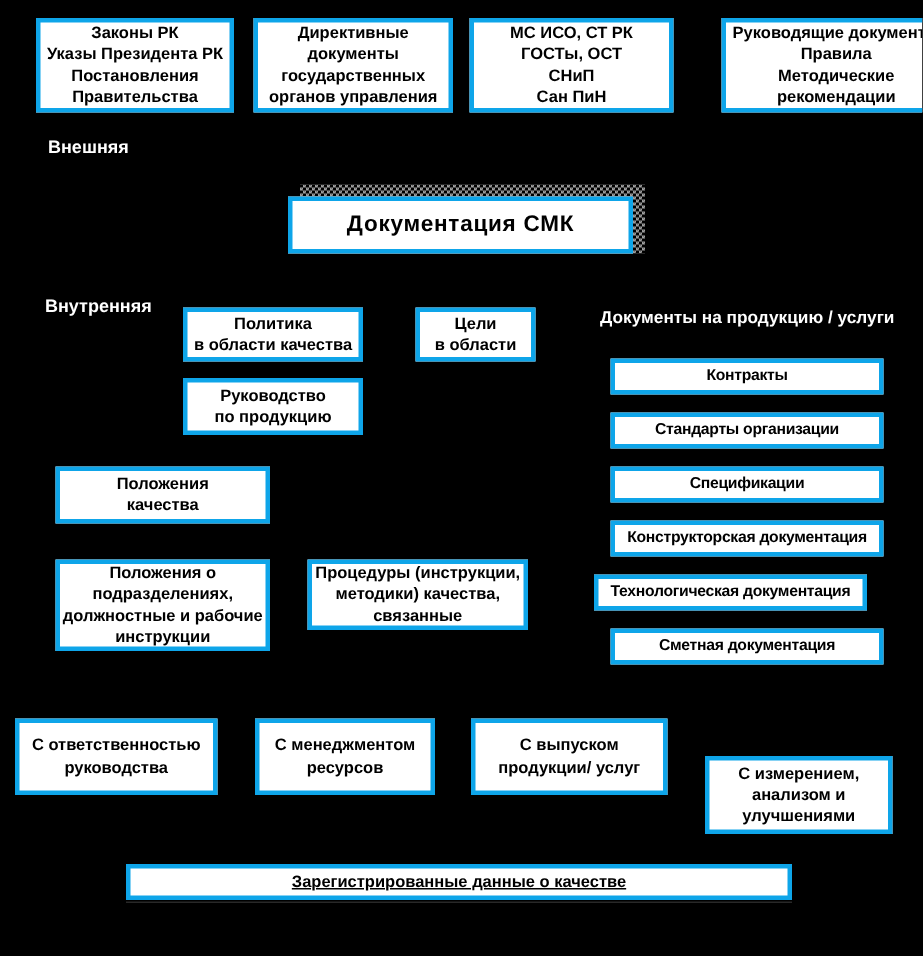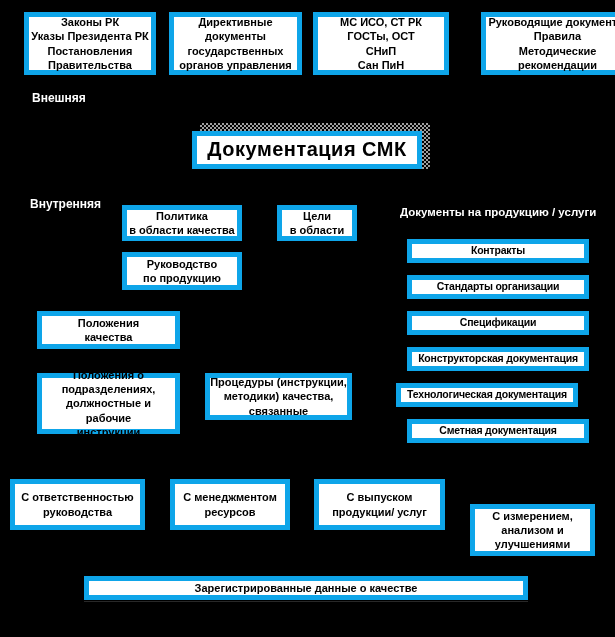--- a/index.html
+++ b/index.html
@@ -8,33 +8,33 @@
     width: 615px;
     height: 637px;
     background: #000000;
     overflow: hidden;
     font-family: "Liberation Sans", sans-serif;
   }
   .box {
     position: absolute;
     background: #ffffff;
     color: #000000;
-    border: 5px solid #0ea5e9;
+    border: 3px solid #0ea5e9;
     box-sizing: border-box;
     display: flex;
     align-items: center;
     justify-content: center;
     text-align: center;
     font-weight: bold;
     white-space: pre-line;
     line-height: 1.28;
   }
   .fs11   { font-size: 11px; }
   .fs10-5 { font-size: 10.5px; letter-spacing: -0.2px; }
-  .fs16   { font-size: 20px; letter-spacing: 0.5px; }
+  .fs16   { font-size: 15px; letter-spacing: 0.5px; }
   .faint-label {
     position: absolute;
     color: #ffffff;
     font-weight: bold;
     font-size: 12px;
     white-space: nowrap;
   }
   .checker-shadow {
     position: absolute;
     left: 200px; top: 123px; width: 230px; height: 46px;
@@ -69,21 +69,21 @@
   .r3 { left: 407px; top: 311px; width: 182px; height: 24px; }
   .r4 { left: 407px; top: 347px; width: 182px; height: 24px; }
   .r5 { left: 396px; top: 383px; width: 182px; height: 24px; }
   .r6 { left: 407px; top: 419px; width: 182px; height: 24px; }
   
   .p1 { left: 10px;  top: 479px; width: 135px; height: 51px; }
   .p2 { left: 170px; top: 479px; width: 120px; height: 51px; }
   .p3 { left: 314px; top: 479px; width: 131px; height: 51px; }
   .p4 { left: 470px; top: 468px; width: 125px; height: 52px; margin-top: 36px; }
   
-  .footer-box { left: 84px; top: 576px; width: 444px; height: 24px; }
+  .footer-box { left: 84px; top: 576px; width: 444px; height: 24px; text-decoration: underline; }
   .lbl-external { left: 32px;  top: 91px; }
   .lbl-internal { left: 30px;  top: 197px; }
   .lbl-product  { left: 400px; top: 206px; font-size: 11.5px; }
 </style>
 </head>
 <body>
 
 <div class="stage">
 
   <div class="box fs11 t1">Законы РК

